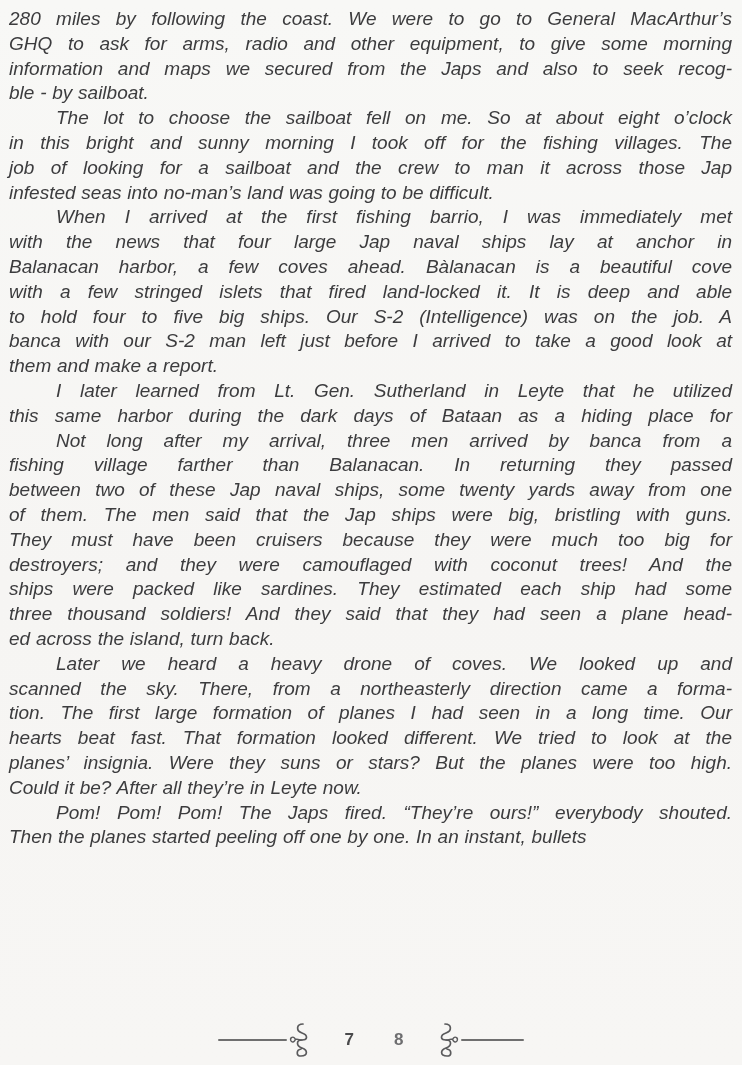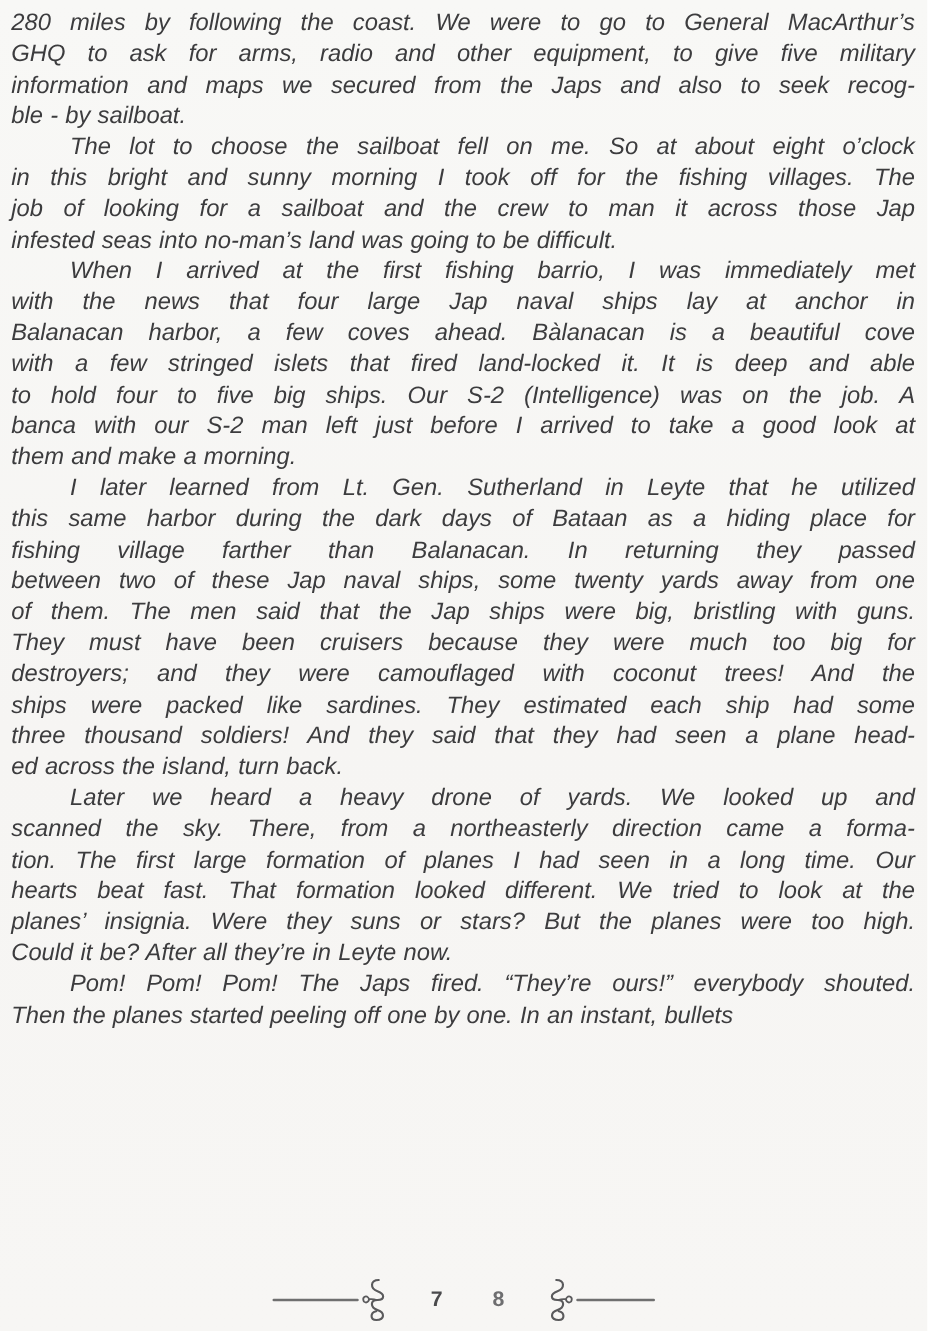--- a/index.html
+++ b/index.html
@@ -69,55 +69,56 @@
   .page-num.right-digit { margin: 0 28px 0 20px; color: #6e6e70; }
 </style>
 </head>
 <body>
 
 <div class="page">
 
   <main class="text-block" id="text-block">
       <div class="para">
         <div class="line">280 miles by following the coast. We were to go to General MacArthur’s</div>
-        <div class="line">GHQ to ask for arms, radio and other equipment, to give five military</div>
+        <div class="line">GHQ to ask for arms, radio and other equipment, to give some morning</div>
         <div class="line">information and maps we secured from the Japs and also to seek recog-</div>
         <div class="line lastline">ble - by sailboat.</div>
       </div>
       <div class="para">
         <div class="line first-indent">The lot to choose the sailboat fell on me. So at about eight o’clock</div>
         <div class="line">in this bright and sunny morning I took off for the fishing villages. The</div>
         <div class="line">job of looking for a sailboat and the crew to man it across those Jap</div>
         <div class="line lastline">infested seas into no-man’s land was going to be difficult.</div>
       </div>
       <div class="para">
         <div class="line first-indent">When I arrived at the first fishing barrio, I was immediately met</div>
         <div class="line">with the news that four large Jap naval ships lay at anchor in</div>
         <div class="line">Balanacan harbor, a few coves ahead. Bàlanacan is a beautiful cove</div>
         <div class="line">with a few stringed islets that fired land-locked it. It is deep and able</div>
         <div class="line">to hold four to five big ships. Our S-2 (Intelligence) was on the job. A</div>
         <div class="line">banca with our S-2 man left just before I arrived to take a good look at</div>
-        <div class="line lastline">them and make a morning.</div>
+        <div class="line lastline">them and make a report.</div>
       </div>
       <div class="para">
         <div class="line first-indent">I later learned from Lt. Gen. Sutherland in Leyte that he utilized</div>
         <div class="line">this same harbor during the dark days of Bataan as a hiding place for</div>
       </div>
       <div class="para">
+        <div class="line first-indent">Not long after my arrival, three men arrived by banca from a</div>
         <div class="line">fishing village farther than Balanacan. In returning they passed</div>
         <div class="line">between two of these Jap naval ships, some twenty yards away from one</div>
         <div class="line">of them. The men said that the Jap ships were big, bristling with guns.</div>
         <div class="line">They must have been cruisers because they were much too big for</div>
         <div class="line">destroyers; and they were camouflaged with coconut trees! And the</div>
         <div class="line">ships were packed like sardines. They estimated each ship had some</div>
         <div class="line">three thousand soldiers! And they said that they had seen a plane head-</div>
         <div class="line lastline">ed across the island, turn back.</div>
       </div>
       <div class="para">
-        <div class="line first-indent">Later we heard a heavy drone of yards. We looked up and</div>
+        <div class="line first-indent">Later we heard a heavy drone of coves. We looked up and</div>
         <div class="line">scanned the sky. There, from a northeasterly direction came a forma-</div>
         <div class="line">tion. The first large formation of planes I had seen in a long time. Our</div>
         <div class="line">hearts beat fast. That formation looked different. We tried to look at the</div>
         <div class="line">planes’ insignia. Were they suns or stars? But the planes were too high.</div>
         <div class="line lastline">Could it be? After all they’re in Leyte now.</div>
       </div>
       <div class="para">
         <div class="line first-indent">Pom! Pom! Pom! The Japs fired. “They’re ours!” everybody shouted.</div>
         <div class="line lastline">Then the planes started peeling off one by one. In an instant, bullets</div>
       </div>

